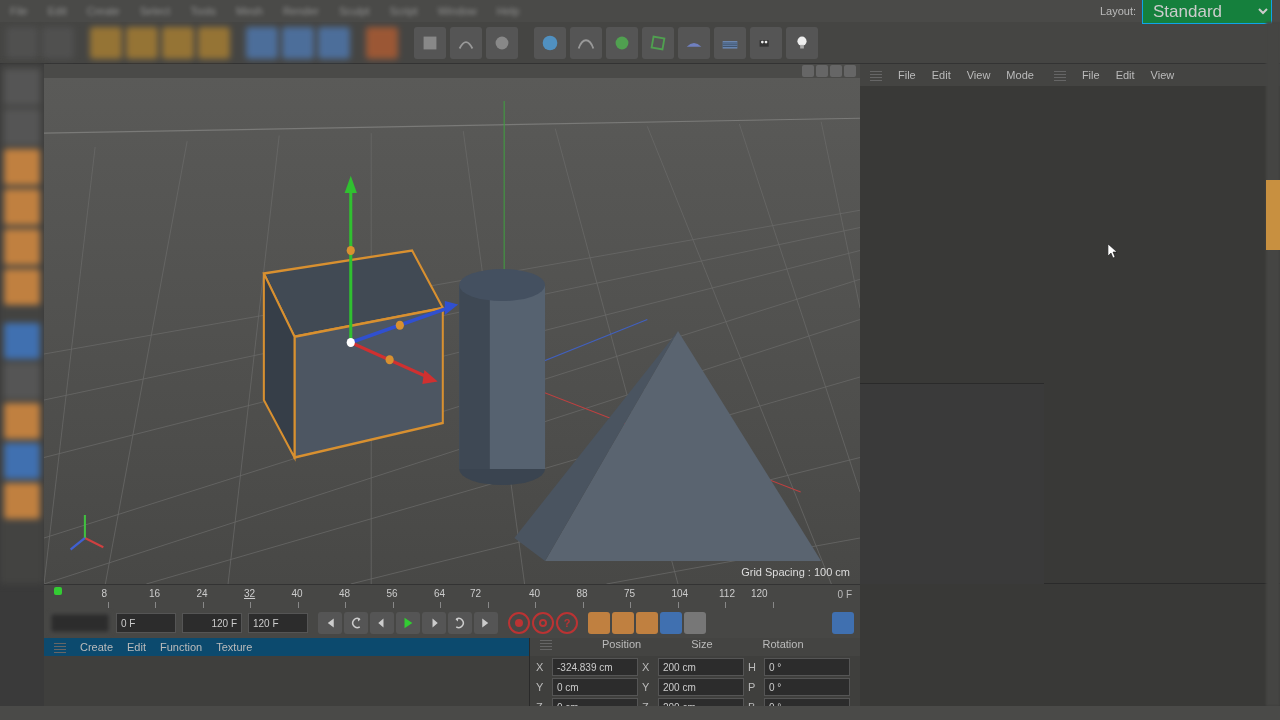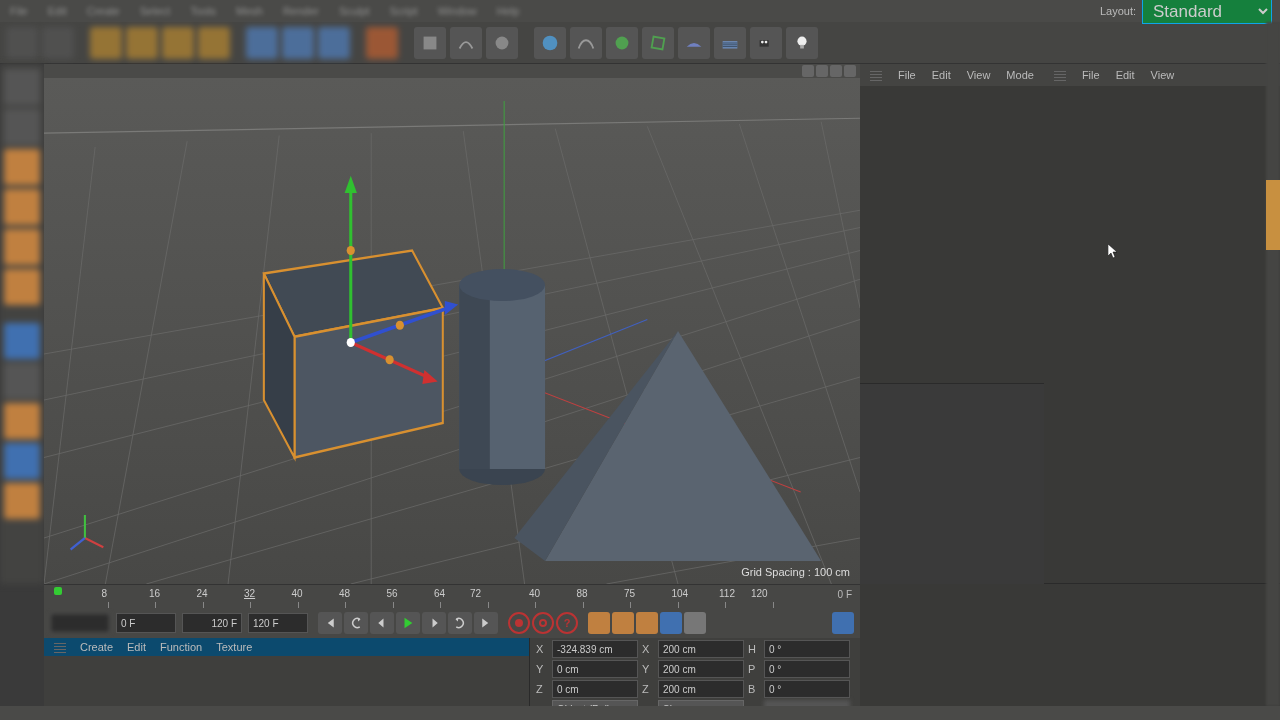--- a/index.html
+++ b/index.html
@@ -387,20 +387,26 @@
   <div class="mat-panel">
     <div class="mat-menu">
       <div class="grip"></div>
       <span>Create</span>
       <span>Edit</span>
       <span>Function</span>
       <span>Texture</span>
     </div>
   </div>
   <div class="coord-panel">
+    <div class="coord-head">
+      <div class="grip"></div>
+      <span>Position</span>
+      <span>Size</span>
+      <span>Rotation</span>
+    </div>
     <div class="coord-body">
       <div class="coord-row">
         <span class="coord-label">X</span>
         <input class="coord-input" value="-324.839 cm" style="">
         <span class="coord-label">X</span>
         <input class="coord-input" value="200 cm" style="">
         <span class="coord-label">H</span>
         <input class="coord-input" value="0 °" style="">
       </div>
       <div class="coord-row">

